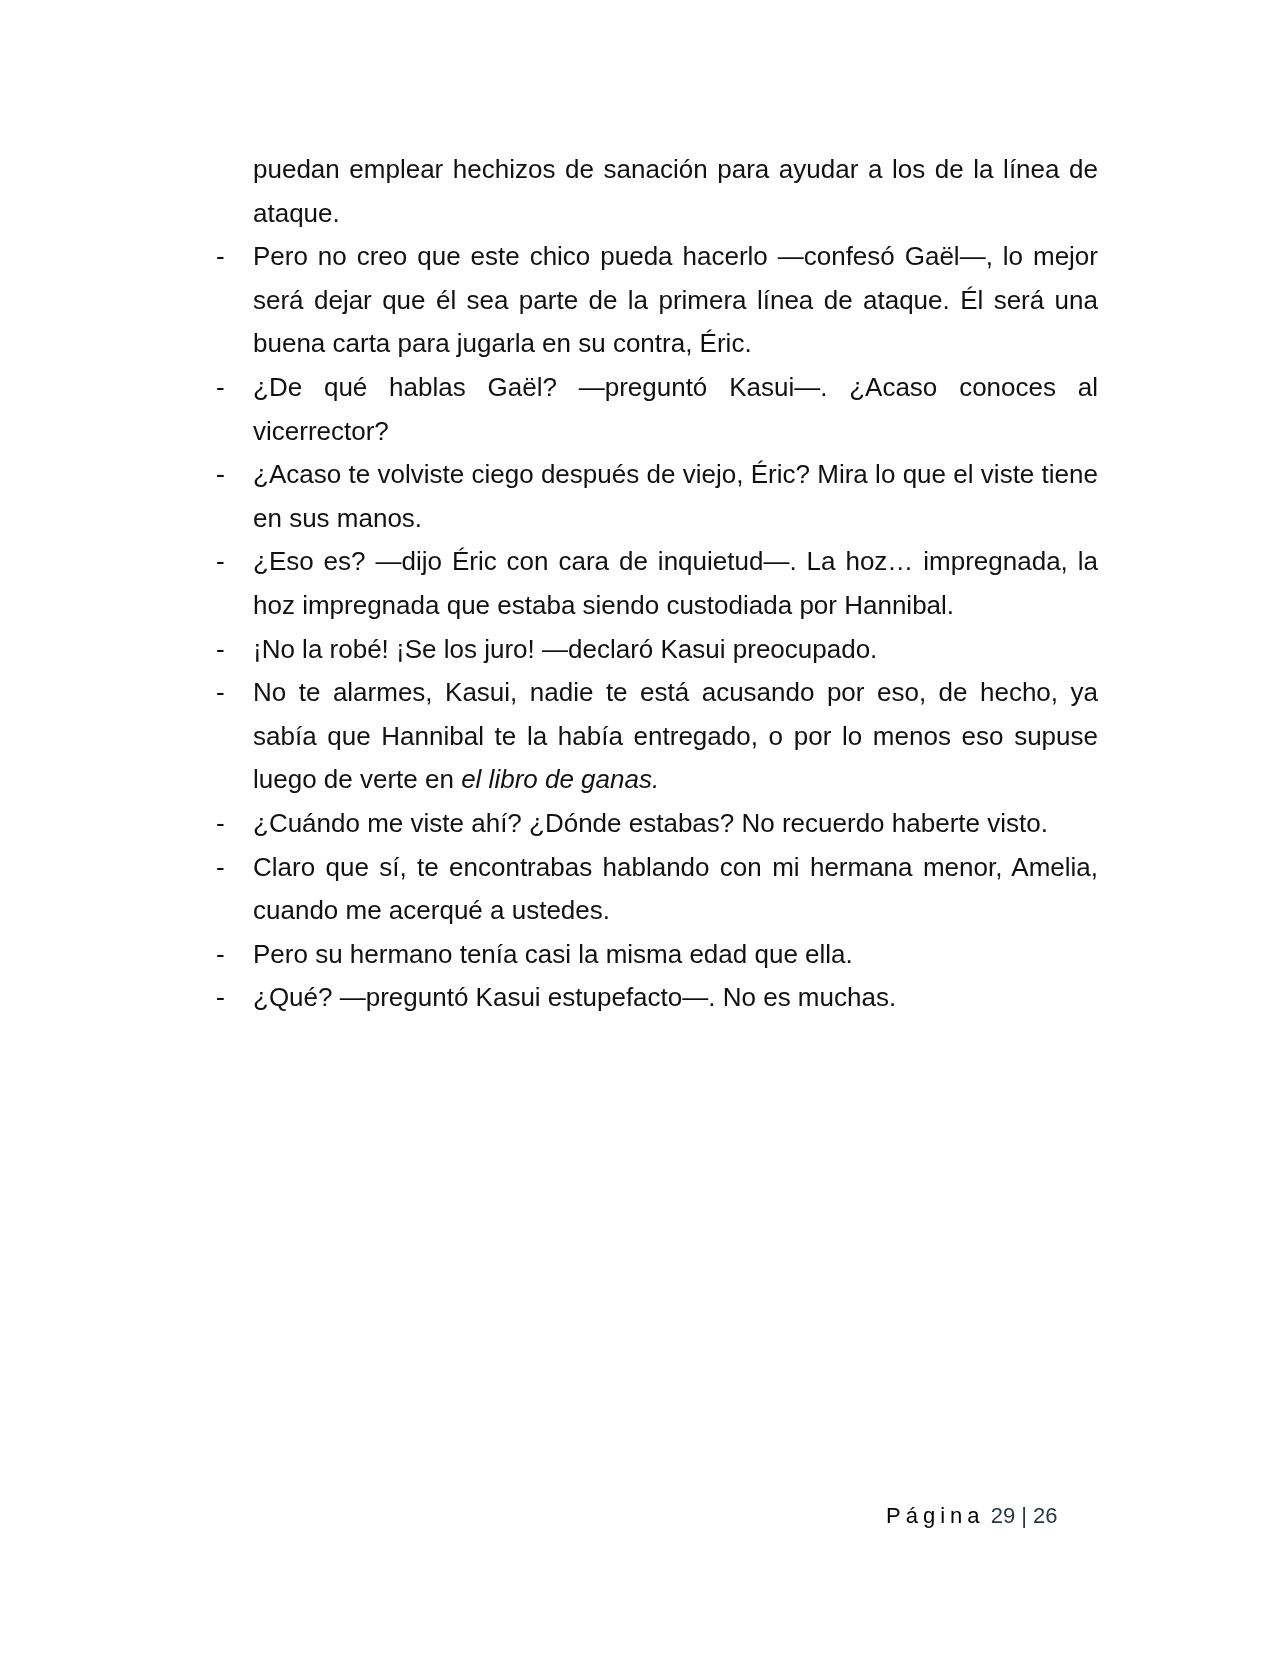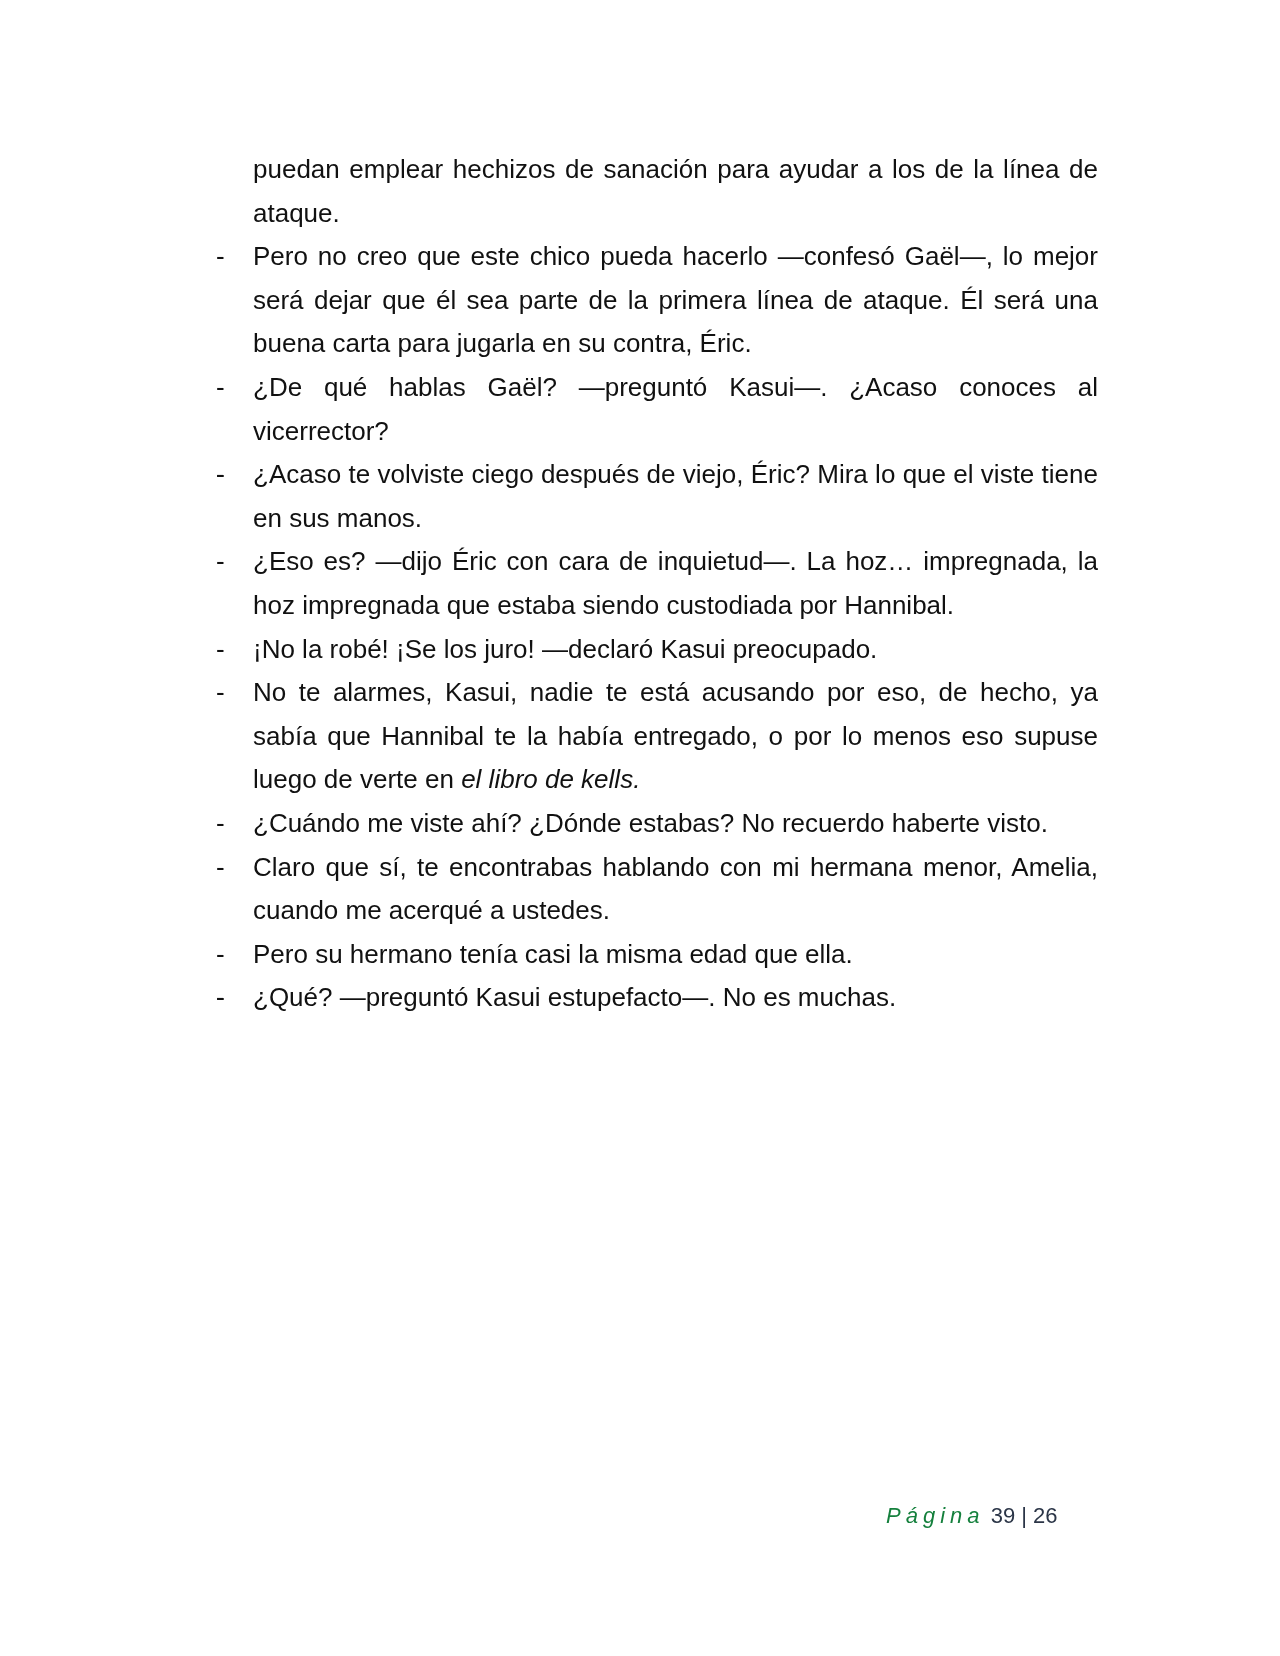--- a/index.html
+++ b/index.html
@@ -7,45 +7,45 @@
          font-family:"Liberation Sans", "DejaVu Sans", sans-serif; color:#111; }
   .page { position:absolute; left:0; top:0; width:1280px; height:1316px; background:#fff; }
   .body-text { position:absolute; left:178px; top:148px; width:920px; font-size:26px; line-height:43.6px; }
   .line-block { display:block; text-align:justify; }
   .cont { padding-left:75px; }
   .dlg { position:relative; padding-left:75px; }
   .dash { position:absolute; left:38px; top:0; }
   .para { text-indent:75px; }
   em { font-style:italic; }
   .footer { position:absolute; left:886px; top:1503px; font-size:22px; }
-  .footer .label { color:#15803d; letter-spacing:5px;font-style:italic; }
+  .footer .label { color:#000000; letter-spacing:5px; }
   .footer .num { color:#2b3547; }
   .footer .sep { color:#2b3547; }
 </style>
 </head>
 <body>
 
 <div class="page">
   <div class="body-text">
     <div class="line-block cont">puedan emplear hechizos de sanación para ayudar a los de la línea de ataque.</div>
 
     <div class="line-block dlg"><span class="dash">-</span><span>Pero no creo que este chico pueda hacerlo —confesó Gaël—, lo mejor será dejar que él sea parte de la primera línea de ataque. Él será una buena carta para jugarla en su contra, Éric.</span></div>
     <div class="line-block dlg"><span class="dash">-</span><span>¿De qué hablas Gaël? —preguntó Kasui—. ¿Acaso conoces al vicerrector?</span></div>
     <div class="line-block dlg"><span class="dash">-</span></div>
     <div class="line-block dlg"><span class="dash">-</span><span>¿Acaso te volviste ciego después de viejo, Éric? Mira lo que el viste tiene en sus manos.</span></div>
     <div class="line-block dlg"><span class="dash">-</span><span>¿Eso es? —dijo Éric con cara de inquietud—. La hoz… impregnada, la hoz impregnada que estaba siendo custodiada por Hannibal.</span></div>
     <div class="line-block dlg"><span class="dash">-</span><span>¡No la robé! ¡Se los juro! —declaró Kasui preocupado.</span></div>
-    <div class="line-block dlg"><span class="dash">-</span><span>No te alarmes, Kasui, nadie te está acusando por eso, de hecho, ya sabía que Hannibal te la había entregado, o por lo menos eso supuse luego de verte en </span><em>el libro de kells.</em></div>
+    <div class="line-block dlg"><span class="dash">-</span><span>No te alarmes, Kasui, nadie te está acusando por eso, de hecho, ya sabía que Hannibal te la había entregado, o por lo menos eso supuse luego de verte en </span><em>el libro de ganas.</em></div>
     <div class="line-block dlg"><span class="dash">-</span><span>¿Cuándo me viste ahí? ¿Dónde estabas? No recuerdo haberte visto.</span></div>
     <div class="line-block dlg"><span class="dash">-</span><span>Claro que sí, te encontrabas hablando con mi hermana menor, Amelia, cuando me acerqué a ustedes.</span></div>
     <div class="line-block dlg"><span class="dash">-</span><span>Pero su hermano tenía casi la misma edad que ella.</span></div>
     <div class="line-block dlg"><span class="dash">-</span></div>
     <div class="line-block dlg"><span class="dash">-</span><span>¿Qué? —preguntó Kasui estupefacto—. No es muchas.</span></div>
 
   </div>
 
   <div class="footer">
     <span class="label">Página</span>
-    <span class="num">39</span>
+    <span class="num">29</span>
     <span class="sep">|</span>
     <span class="num">26</span>
   </div>
 </div>
 
 </body></html>

